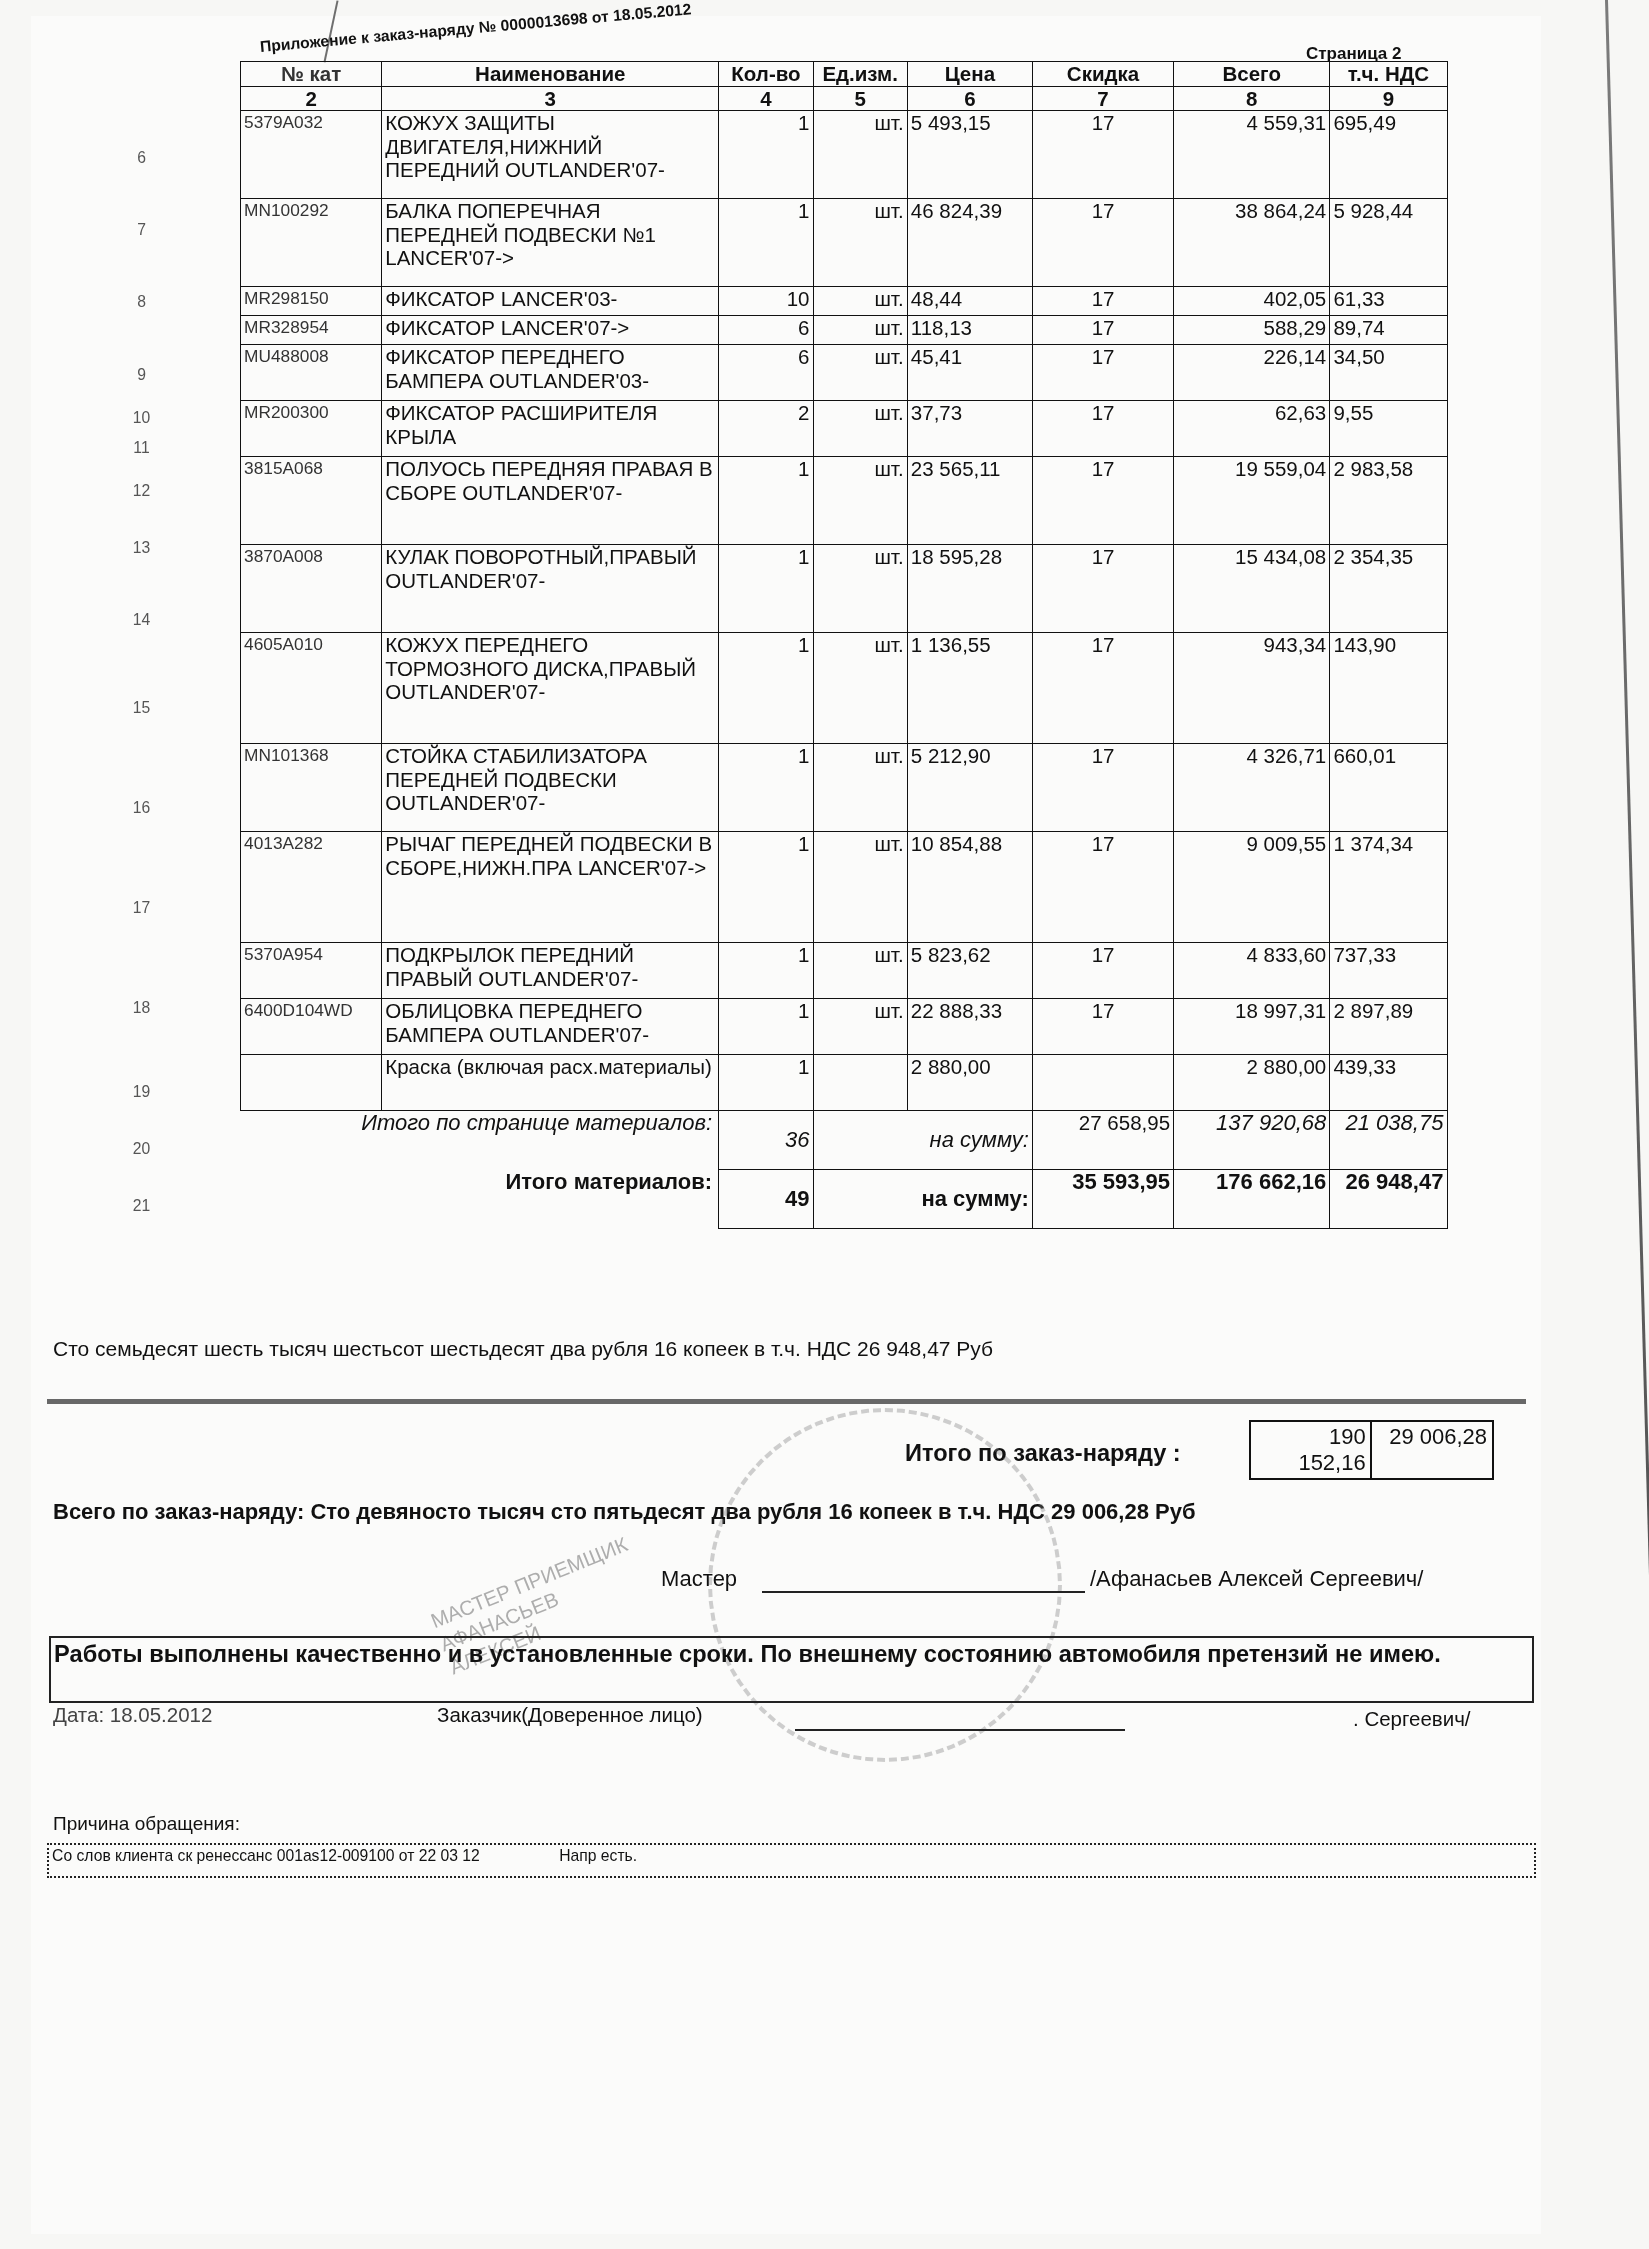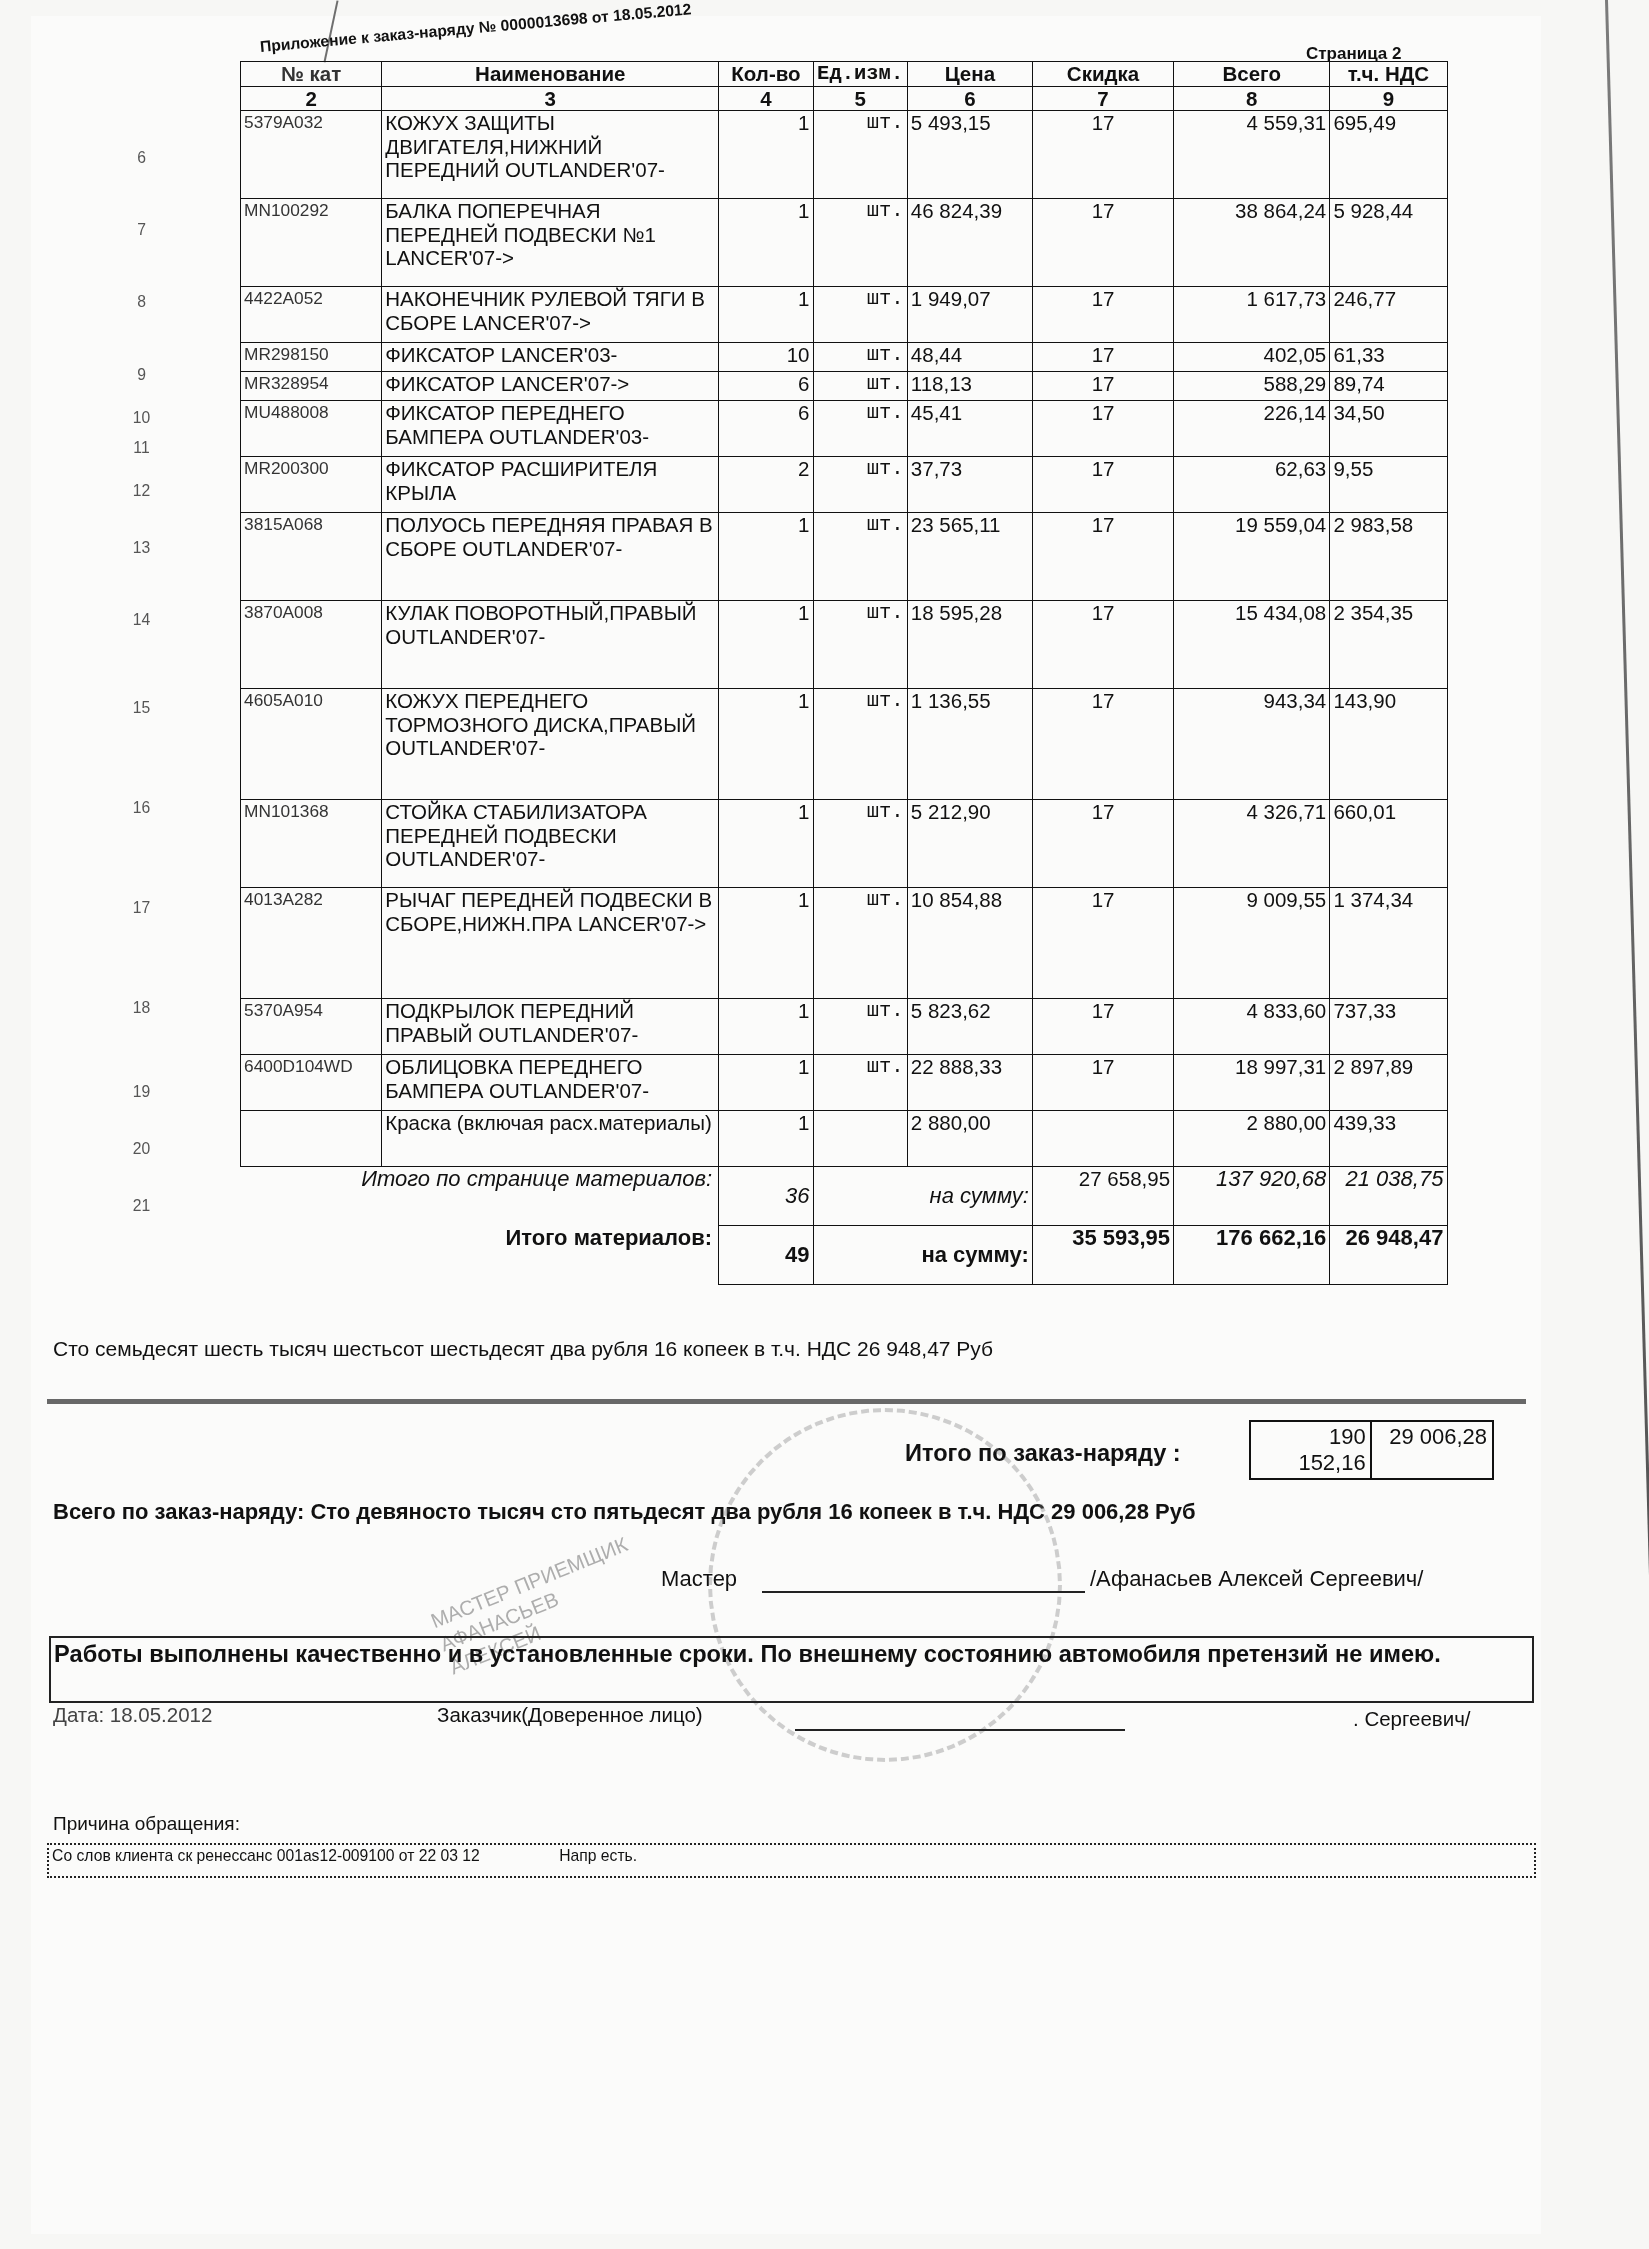--- a/index.html
+++ b/index.html
@@ -30,21 +30,21 @@
     position: absolute; left: 240px; top: 61px; border-collapse: collapse;
     font-size: 20.5px; line-height: 23.6px;
   }
   table.items td, table.items th {
     border: 1.6px solid #111; vertical-align: top; padding: 0 3.1px;
   }
   table.items th { font-weight: bold; font-size: 20.5px; text-align: center; padding: 0 3.1px; }
   .c-art { width: 134px; font-size: 17.3px; color: #333; }
   .c-name { width: 330px; text-transform: none; }
   .c-qty { width: 87px; text-align: right; }
-  .c-unit { width: 87px; text-align: right; font-family: Liberation Mono, monospace; }
+  .c-unit { width: 87px; text-align: right; }
   .c-price { width: 118px; text-align: left; margin-left: 44px; }
   .c-disc { width: 134px; text-align: center; }
   .c-total { width: 149px; text-align: right; }
   .c-vat { width: 110px; }
   .rownum {
     position: absolute; font-size: 15.7px; color: #555; width: 47px; text-align: center;
   }
   .sum-row td { border: none; }
   .italic { font-style: italic; }
   .sumlabel { text-align: right; padding-right: 6.3px !important; font-size: 22px; }
@@ -122,30 +122,20 @@
         <td class="c-art" style="height: 87px;">MN100292</td>
         <td class="c-name">БАЛКА ПОПЕРЕЧНАЯ ПЕРЕДНЕЙ ПОДВЕСКИ №1 LANCER'07-&gt;</td>
         <td class="c-qty">1</td>
         <td class="c-unit">шт.</td>
         <td class="c-price">46 824,39</td>
         <td class="c-disc">17</td>
         <td class="c-total">38 864,24</td>
         <td class="c-vat">5 928,44</td>
       </tr>
       <tr>
-        <td class="c-art" style="height: 55px;">4422A052</td>
-        <td class="c-name">НАКОНЕЧНИК РУЛЕВОЙ ТЯГИ В СБОРЕ LANCER'07-&gt;</td>
-        <td class="c-qty">1</td>
-        <td class="c-unit">шт.</td>
-        <td class="c-price">1 949,07</td>
-        <td class="c-disc">17</td>
-        <td class="c-total">1 617,73</td>
-        <td class="c-vat">246,77</td>
-      </tr>
-      <tr>
         <td class="c-art" style="height: 28px;">MR298150</td>
         <td class="c-name">ФИКСАТОР LANCER'03-</td>
         <td class="c-qty">10</td>
         <td class="c-unit">шт.</td>
         <td class="c-price">48,44</td>
         <td class="c-disc">17</td>
         <td class="c-total">402,05</td>
         <td class="c-vat">61,33</td>
       </tr>
       <tr>

